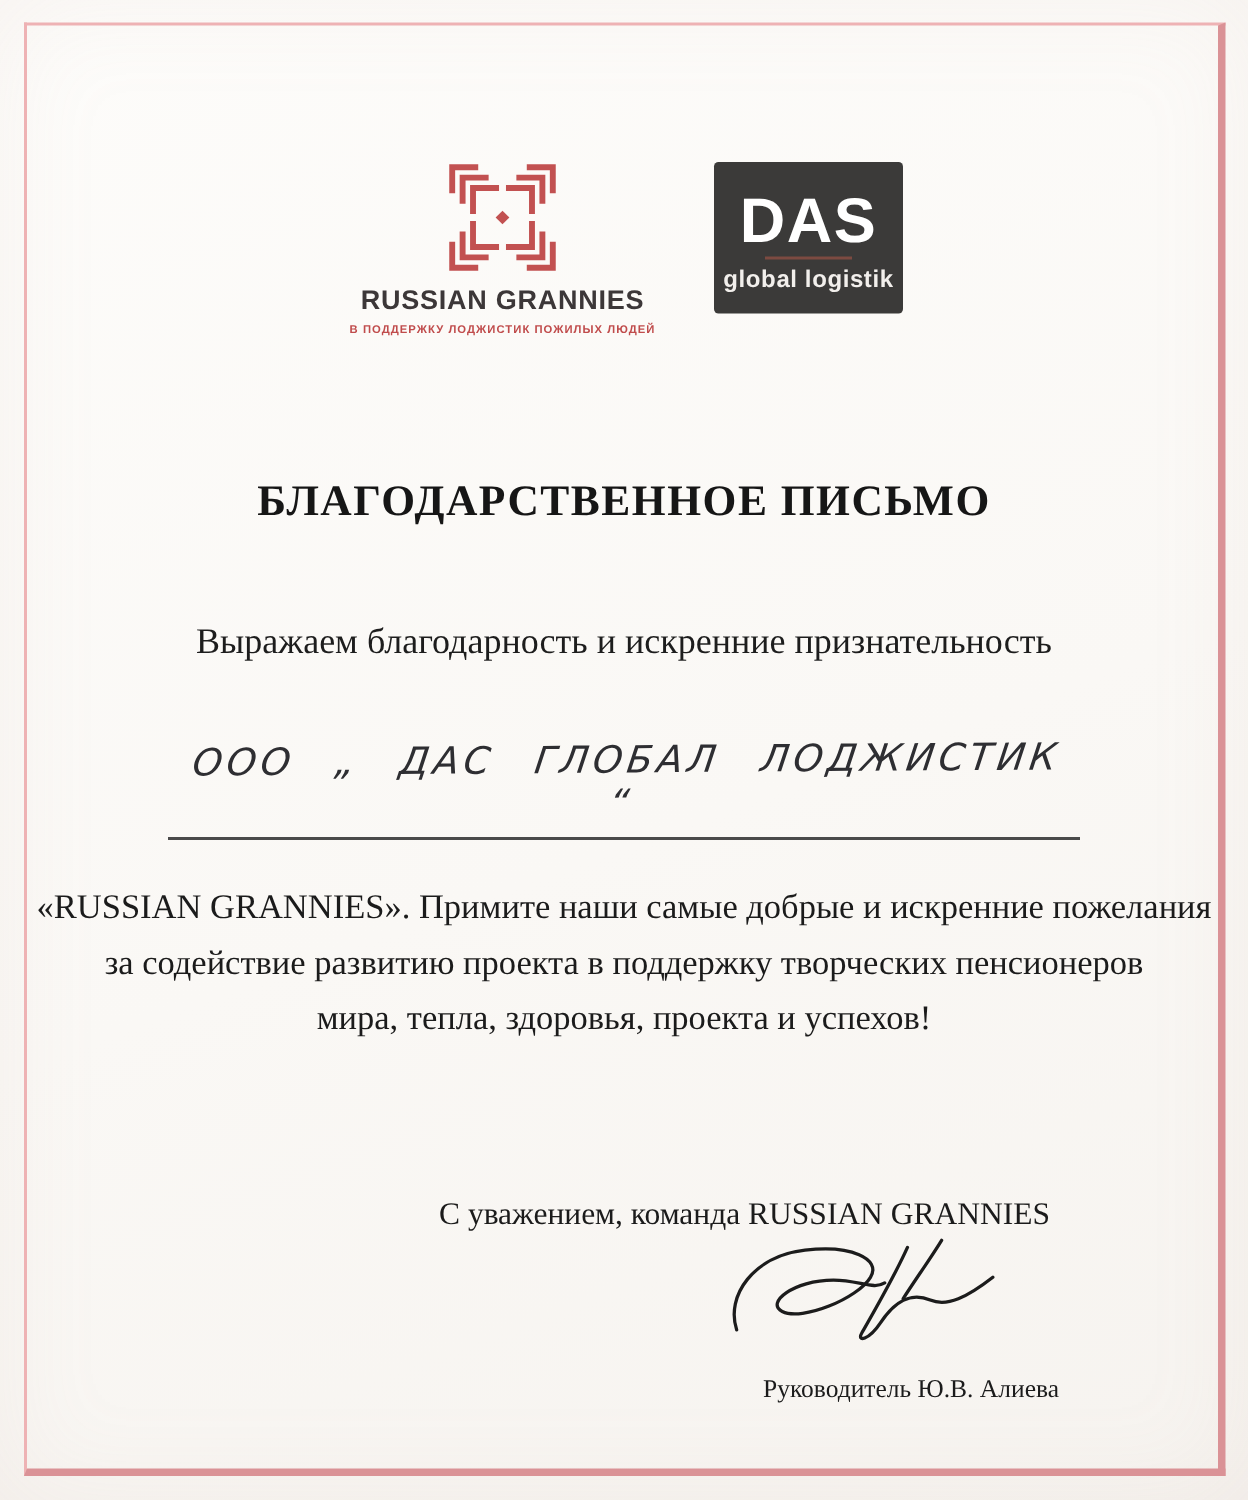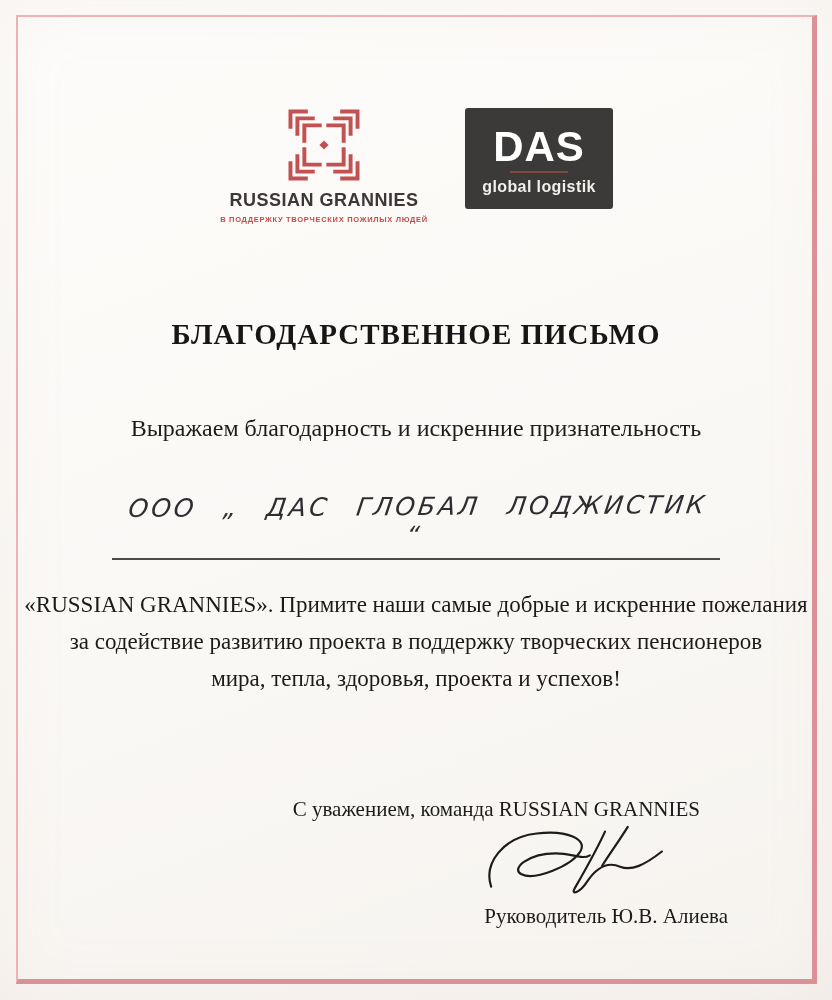--- a/index.html
+++ b/index.html
@@ -43,21 +43,21 @@
     color:#3c3738; white-space:nowrap;text-align:right;
   }
   .rg-tagline {
     margin-top:4px;
     font-family:"Liberation Sans", sans-serif;
     font-weight:700; font-size:7.5px; letter-spacing:0.7px;
     color:#c04c4c; white-space:nowrap;
   }
 
   .das-logo {
-    width:148px; height:101px;
+    width:126px; height:101px;
     background:#3b3a39; border-radius:3px;
     display:flex; flex-direction:column; justify-content:center; align-items:center;
     padding-top:6px;
   }
   .das-wordmark {
     font-family:"Liberation Sans", sans-serif;
     font-weight:700; font-size:42px; line-height:40px; letter-spacing:1px;
     color:#ffffff;
   }
   .das-divider { width:58px; height:2px; background:#7c4a41; margin:4px 0 5px; }
@@ -106,23 +106,23 @@
   }
 
   .signature-wrap {
     margin-top:2px;
     text-align:right; padding-right:116px;
     height:74px;
   }
   .signature-svg { width:220px; height:74px; }
 
   .signatory {
-    margin-top:6px;
-    text-align:right; padding-right:84px;
-    font-size:21px; color:#1b1b1b;
+    margin-top:18px;
+    text-align:right; padding-right:106px;
+    font-size:17px; color:#1b1b1b;
   }
 </style>
 </head>
 <body>
 
 <div class="page">
   <div class="frame"></div>
 
   <div class="content">
 
@@ -137,21 +137,21 @@
               <path d="M30 15 L15 15 L15 30"></path>
             </g>
           </defs>
           <use href="#comb"></use>
           <use href="#comb" transform="rotate(90 32 32)"></use>
           <use href="#comb" transform="rotate(180 32 32)"></use>
           <use href="#comb" transform="rotate(270 32 32)"></use>
           <rect x="29.2" y="29.2" width="5.6" height="5.6" fill="#c25151" transform="rotate(45 32 32)"></rect>
         </svg>
         <div class="rg-name">RUSSIAN GRANNIES</div>
-        <div class="rg-tagline">В ПОДДЕРЖКУ ТВОРЧЕСКИХ ПОЖИЛЫХ ЛЮДЕЙ</div>
+        <div class="rg-tagline">В ПОДДЕРЖКУ ЛОДЖИСТИК ПОЖИЛЫХ ЛЮДЕЙ</div>
       </div>
 
       <div class="das-logo">
         <div class="das-wordmark">DAS</div>
         <div class="das-divider"></div>
         <div class="das-tagline">global logistik</div>
       </div>
 
     </div>
 

